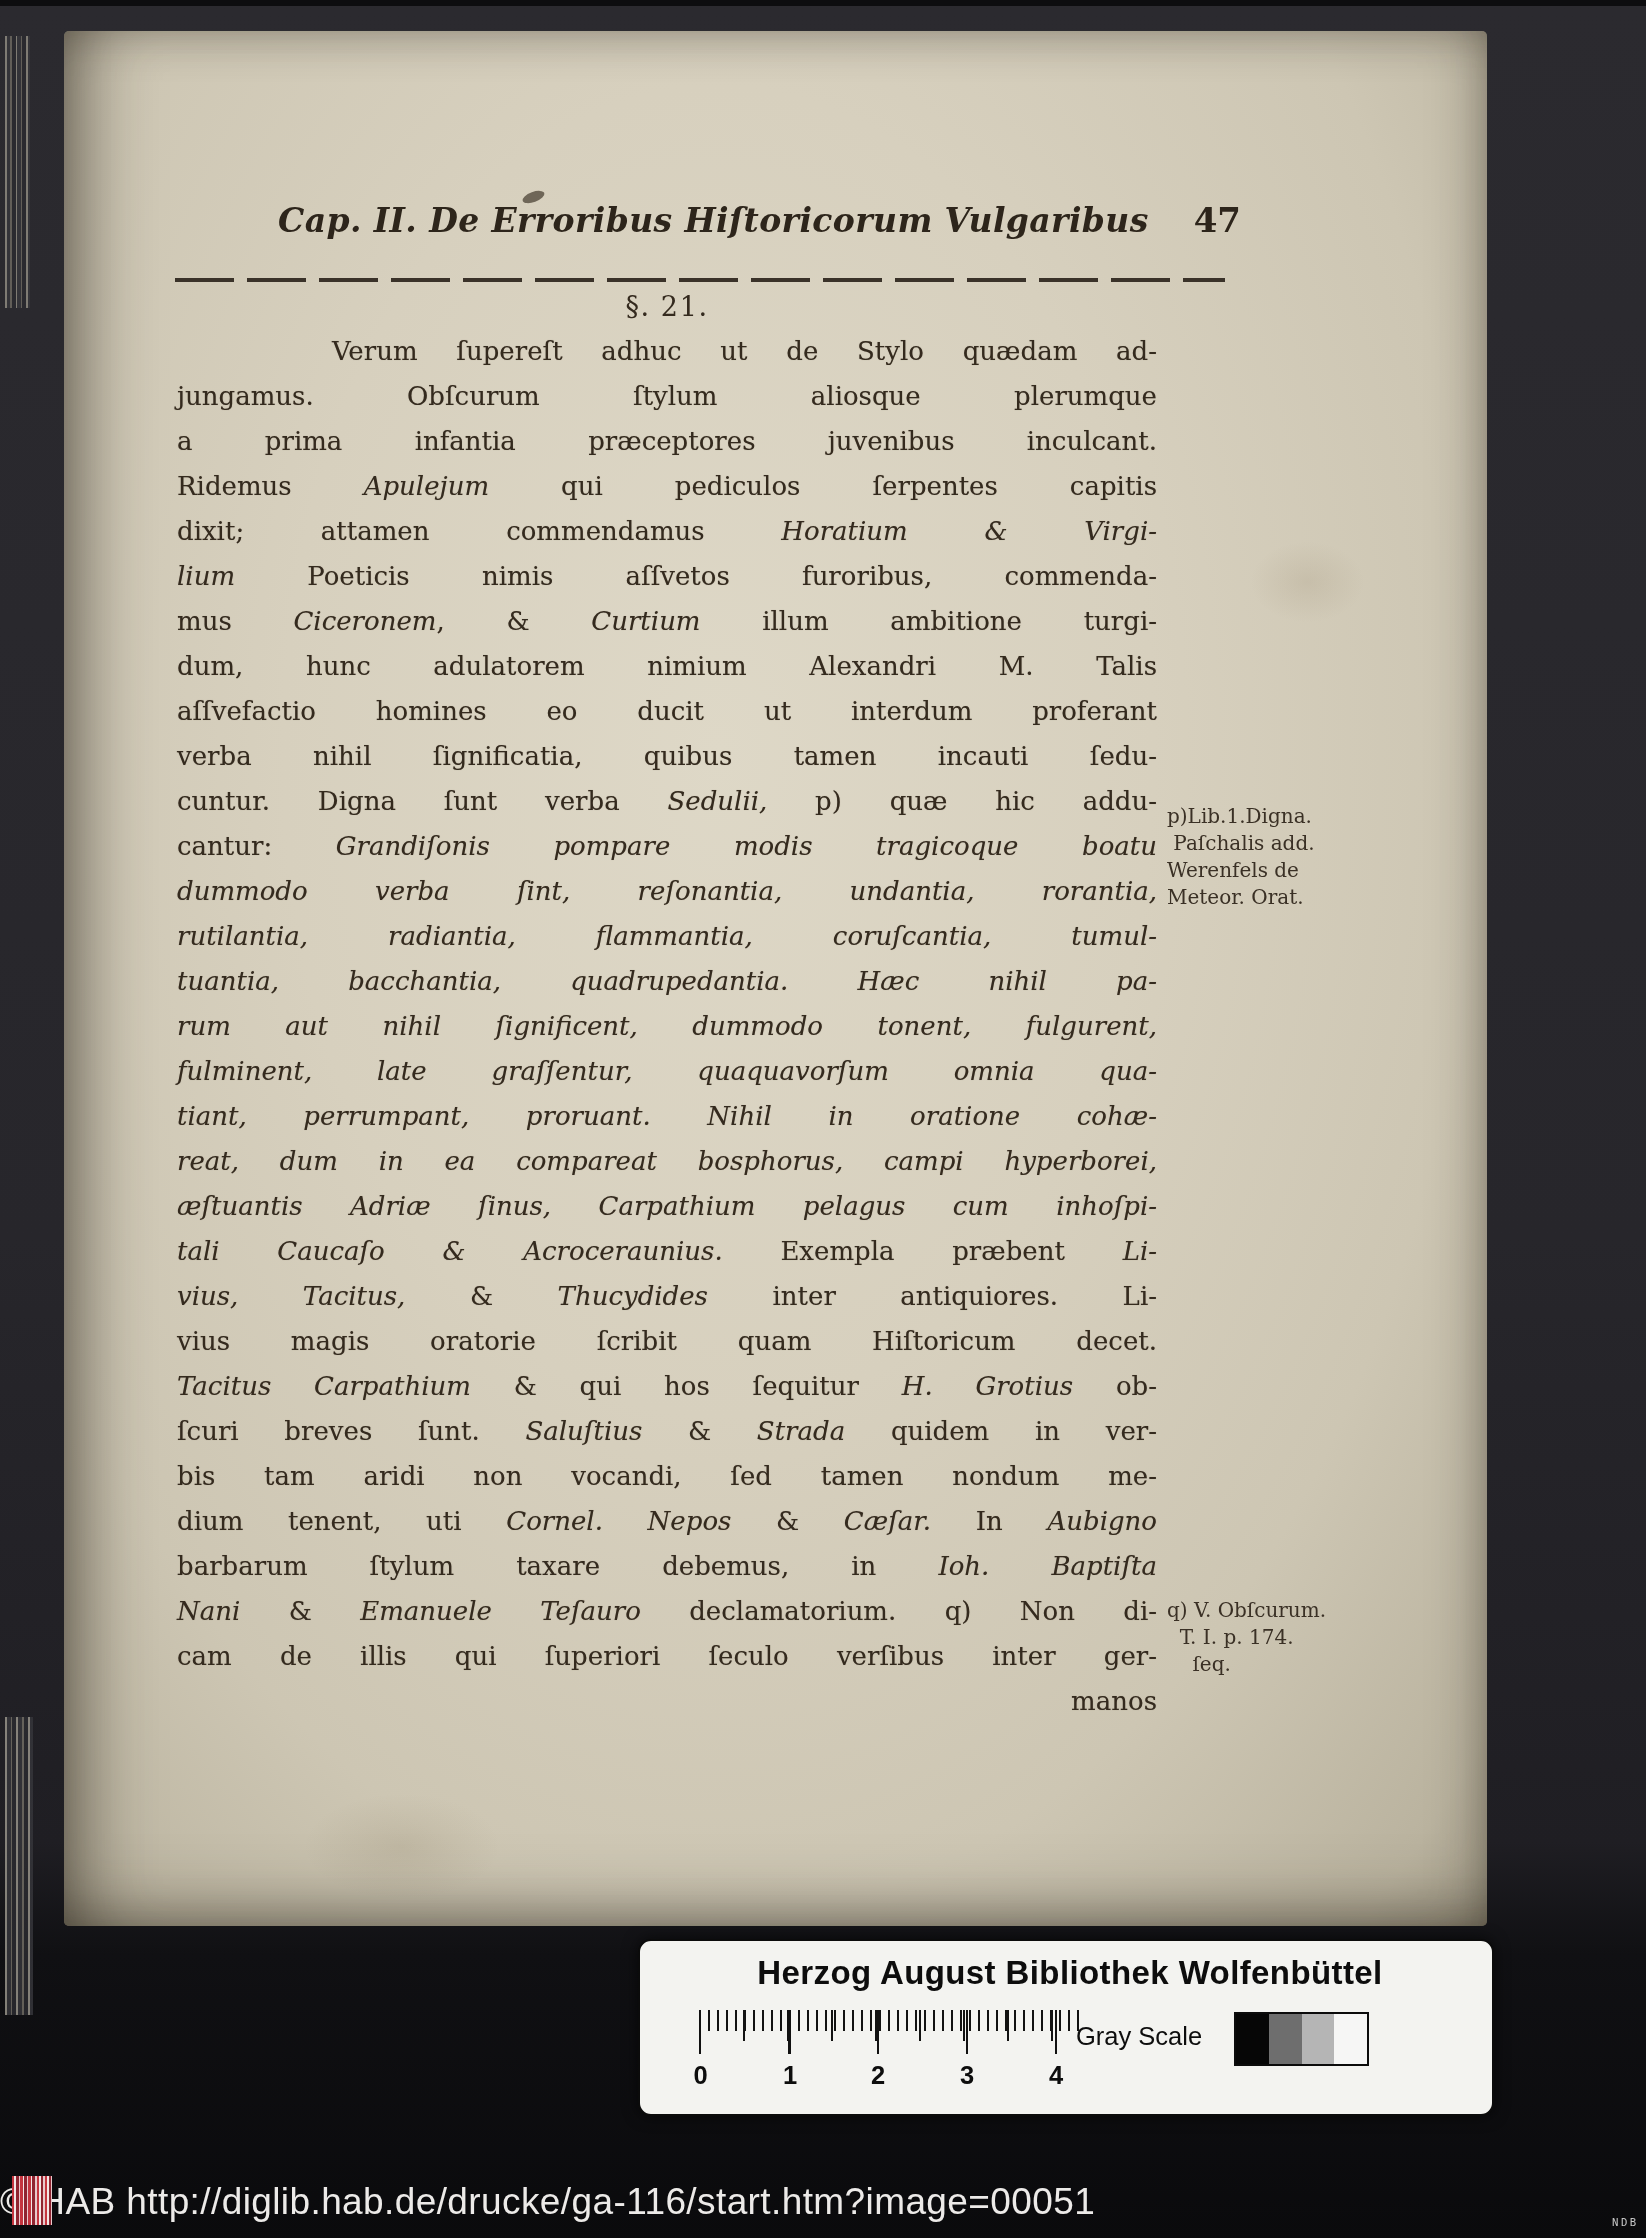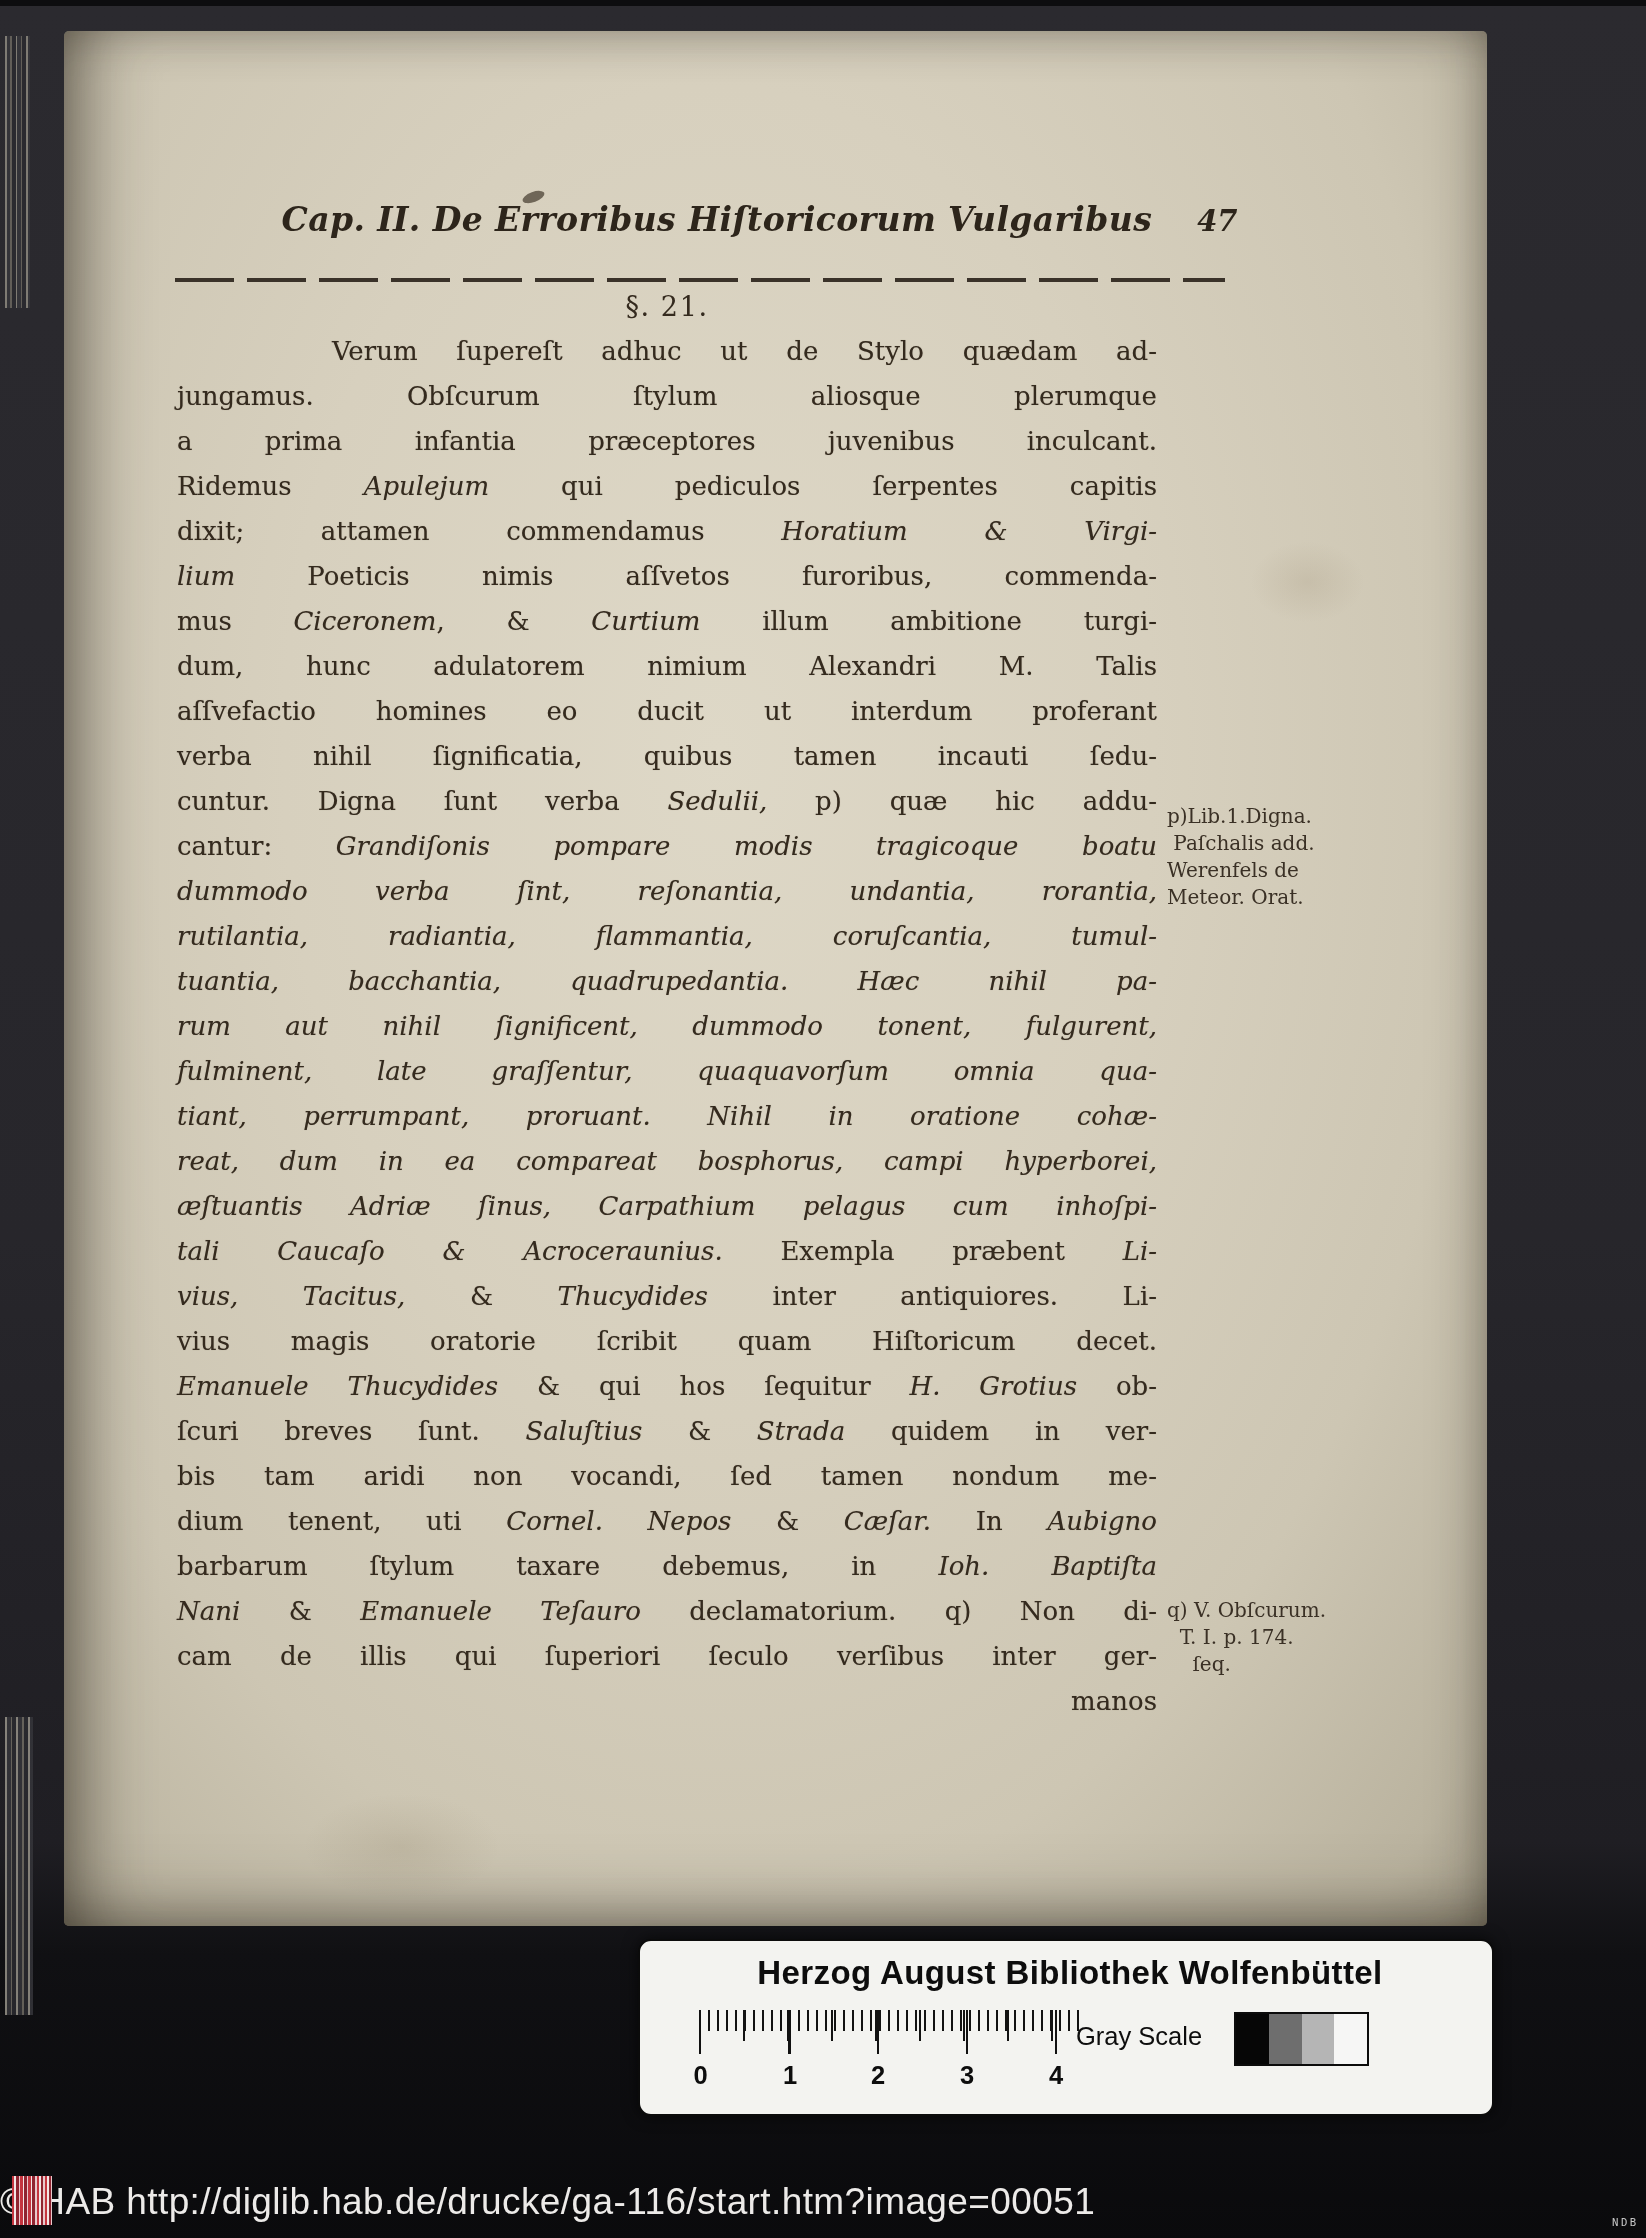--- a/index.html
+++ b/index.html
@@ -35,21 +35,21 @@
   .stain-1 { left:1186px; top:510px; width:115px; height:82px;
     background:radial-gradient(ellipse, rgba(120,100,70,.12), rgba(120,100,70,0) 70%); }
   .stain-2 { left:239px; top:1762px; width:198px; height:107px;
     background:radial-gradient(ellipse, rgba(110,95,65,.13), rgba(110,95,65,0) 70%); }
   .smudge { position:absolute; left:458px; top:161px; width:23px; height:10px;
     background:#4c4336; border-radius:50%; transform:rotate(-20deg); opacity:.75; }
 
   .header-row { position:absolute; left:148px; top:169px; width:1095px;
     display:flex; justify-content:center; align-items:baseline; gap:45px; color:#2d251b; }
   .header-title { font-style:italic; font-weight:bold; font-size:33px; letter-spacing:0.4px; }
-  .header-page-num { font-size:29px; font-weight:bold;font-style:italic; }
+  .header-page-num { font-size:34px; font-weight:bold; }
   .header-rule { position:absolute; left:111px; top:247px; width:1050px; height:4.1px;
     background: repeating-linear-gradient(90deg,#3a3229 0 59px, rgba(0,0,0,0) 59px 72px); }
   .section-mark { position:absolute; left:113px; top:260px; width:980px;
     text-align:center; font-size:27px; letter-spacing:1.6px; color:#342a1e; }
 
   .body-text { position:absolute; left:113px; top:298px; width:980px;
     font-size:26px; line-height:45px; color:#342a1e;
     text-shadow:0 0 0.8px rgba(60,50,35,.35); }
   .body-text .tline { text-align:justify; text-align-last:justify; }
   .body-text .tline.r { text-align:right; text-align-last:right; }
@@ -127,21 +127,21 @@
         <div class="tline"><span class="it">rutilantia, radiantia, flammantia, coruſcantia, tumul-</span></div>
         <div class="tline"><span class="it">tuantia, bacchantia, quadrupedantia. Hæc nihil pa-</span></div>
         <div class="tline"><span class="it">rum aut nihil ſignificent, dummodo tonent, fulgurent,</span></div>
         <div class="tline"><span class="it">fulminent, late graſſentur, quaquavorſum omnia qua-</span></div>
         <div class="tline"><span class="it">tiant, perrumpant, proruant. Nihil in oratione cohæ-</span></div>
         <div class="tline"><span class="it">reat, dum in ea compareat bosphorus, campi hyperborei,</span></div>
         <div class="tline"><span class="it">æſtuantis Adriæ ſinus, Carpathium pelagus cum inhoſpi-</span></div>
         <div class="tline"><span class="it">tali Caucaſo &amp; Acroceraunius.</span><span> Exempla præbent </span><span class="it">Li-</span></div>
         <div class="tline"><span class="it">vius, Tacitus,</span><span> &amp; </span><span class="it">Thucydides</span><span> inter antiquiores. Li-</span></div>
         <div class="tline"><span>vius magis oratorie ſcribit quam Hiſtoricum decet.</span></div>
-        <div class="tline"><span class="it">Emanuele Thucydides</span><span> &amp; qui hos ſequitur </span><span class="it">H. Grotius</span><span> ob-</span></div>
+        <div class="tline"><span class="it">Tacitus Carpathium</span><span> &amp; qui hos ſequitur </span><span class="it">H. Grotius</span><span> ob-</span></div>
         <div class="tline"><span>ſcuri breves ſunt. </span><span class="it">Saluſtius</span><span> &amp; </span><span class="it">Strada</span><span> quidem in ver-</span></div>
         <div class="tline"><span>bis tam aridi non vocandi, ſed tamen nondum me-</span></div>
         <div class="tline"><span>dium tenent, uti </span><span class="it">Cornel. Nepos</span><span> &amp; </span><span class="it">Cæſar.</span><span> In </span><span class="it">Aubigno</span></div>
         <div class="tline"><span>barbarum ſtylum taxare debemus, in </span><span class="it">Ioh. Baptiſta</span></div>
         <div class="tline"><span class="it">Nani</span><span> &amp; </span><span class="it">Emanuele Teſauro</span><span> declamatorium. q) Non di-</span></div>
         <div class="tline"><span>cam de illis qui ſuperiori ſeculo verſibus inter ger-</span></div>
         <div class="tline r"><span>manos</span></div>
       </div>
 
     <div class="mnote mnote-p">

